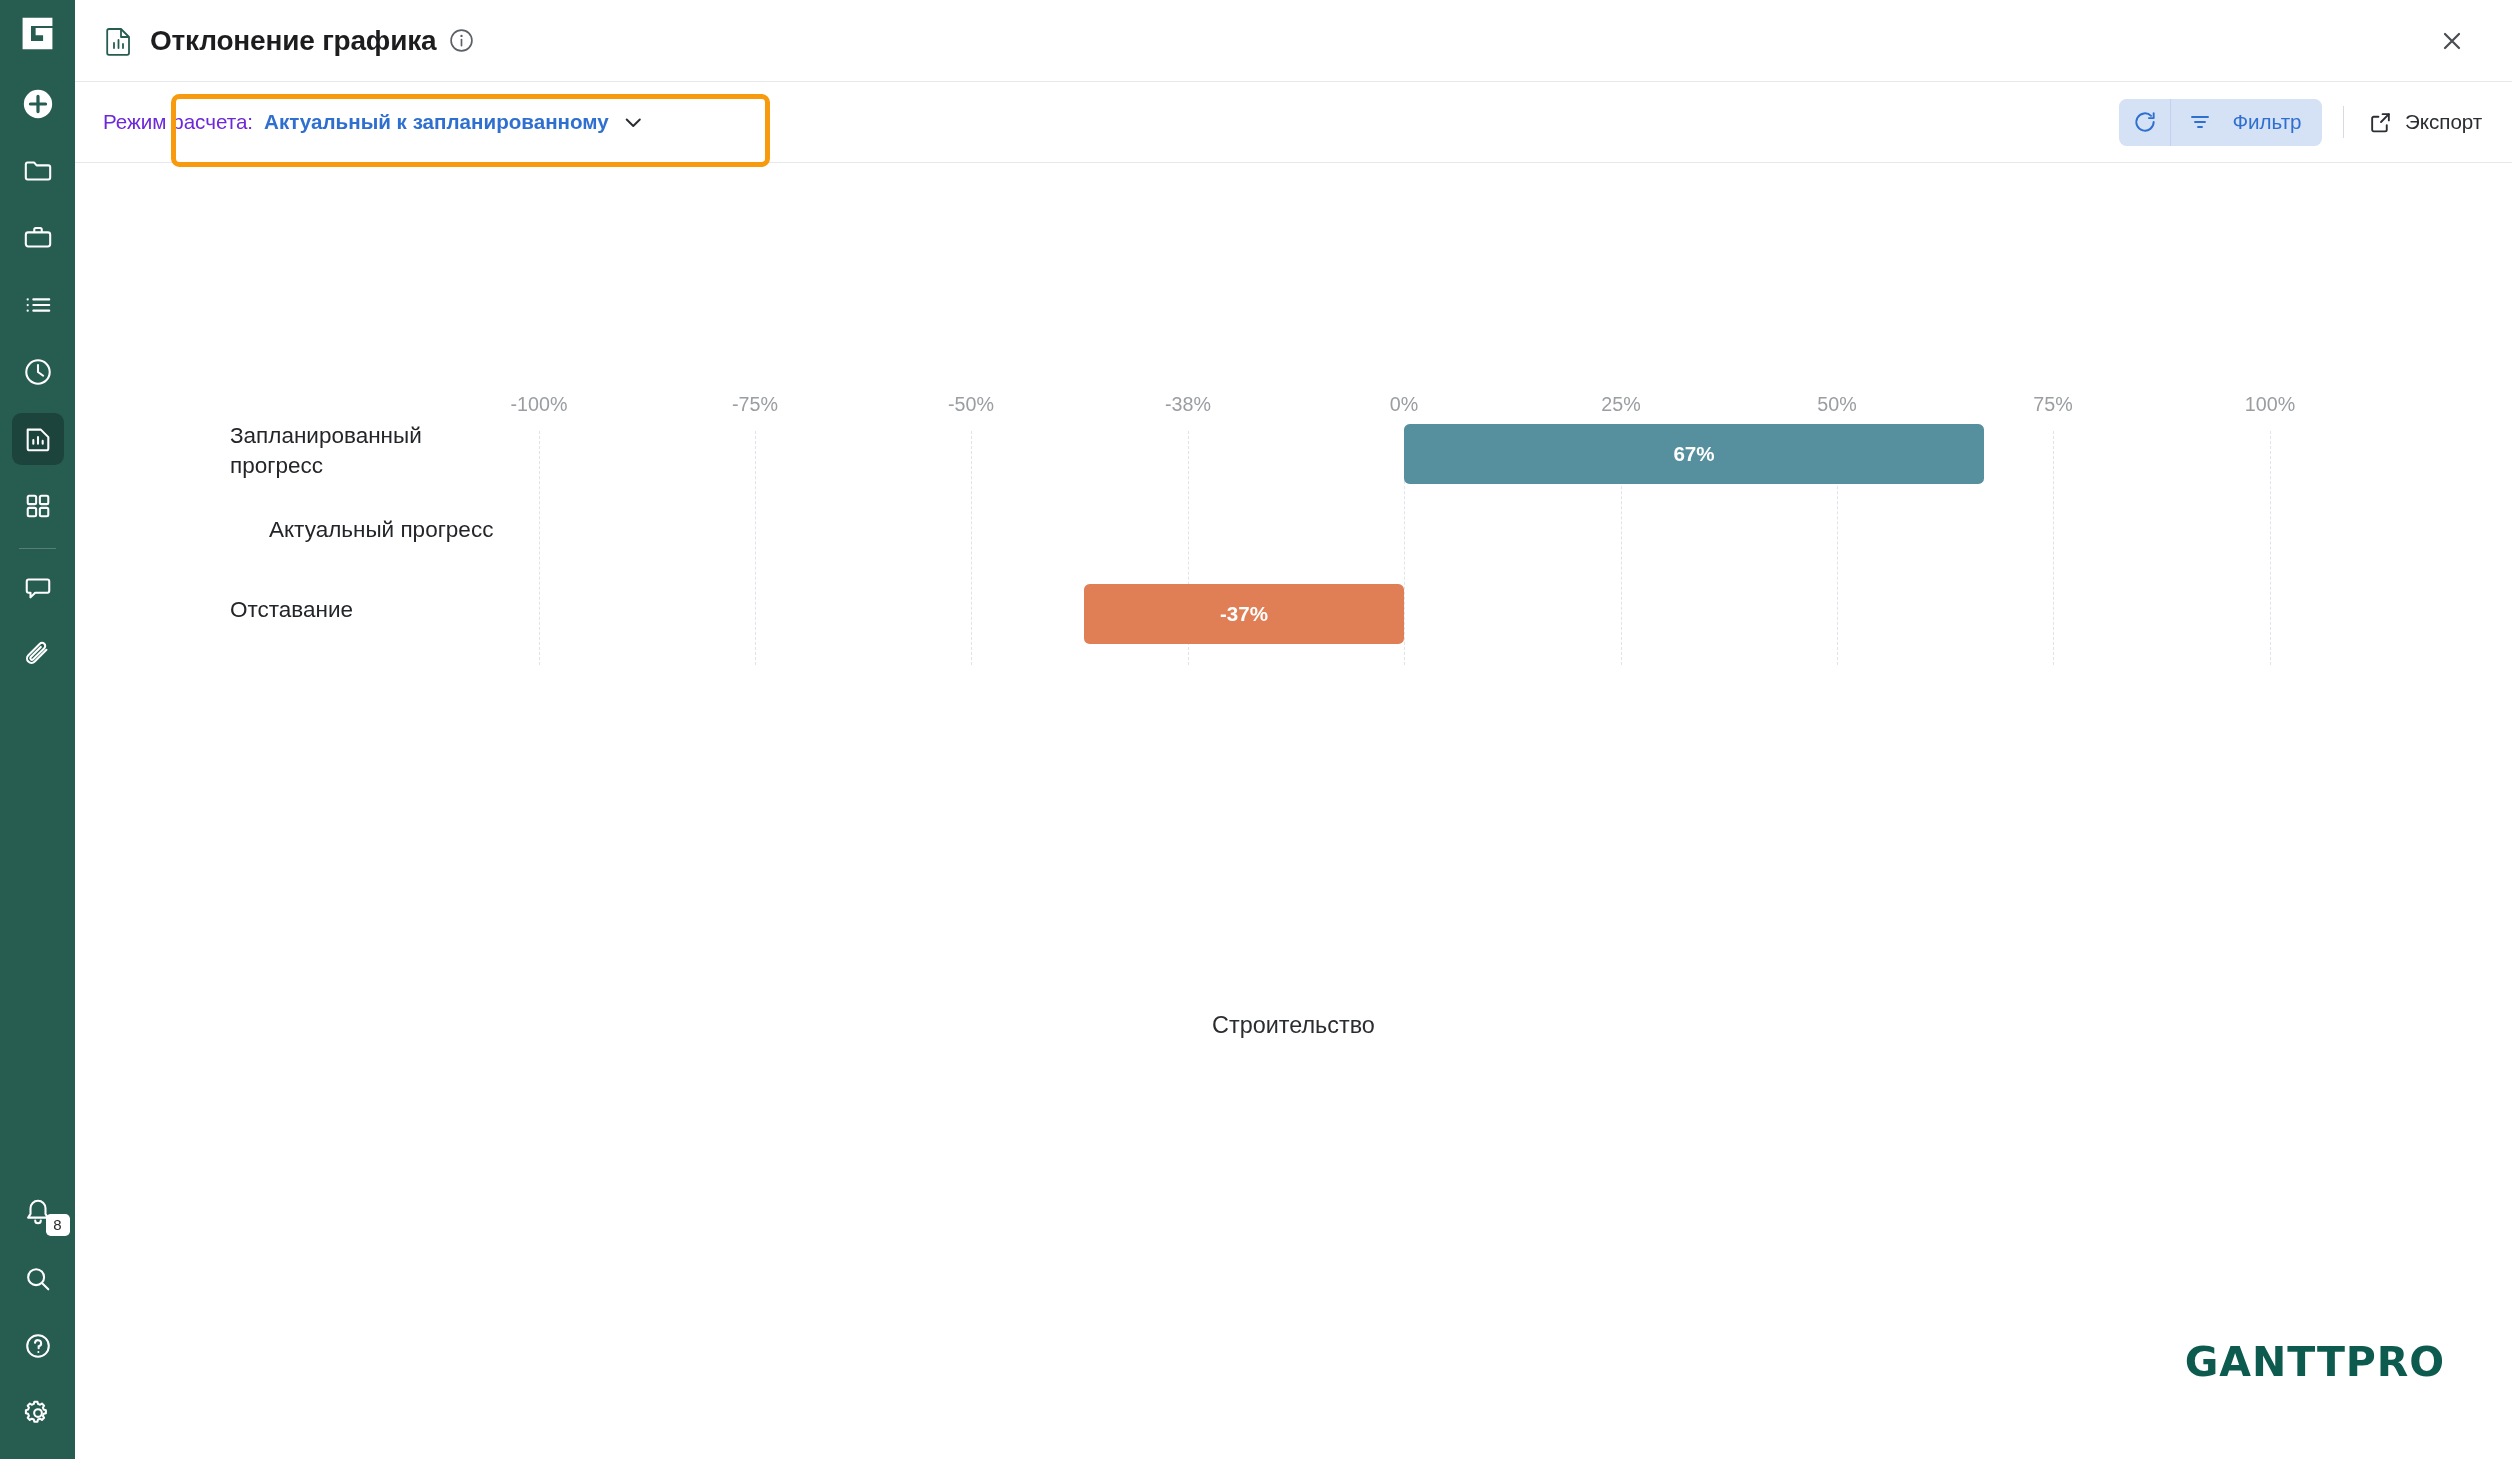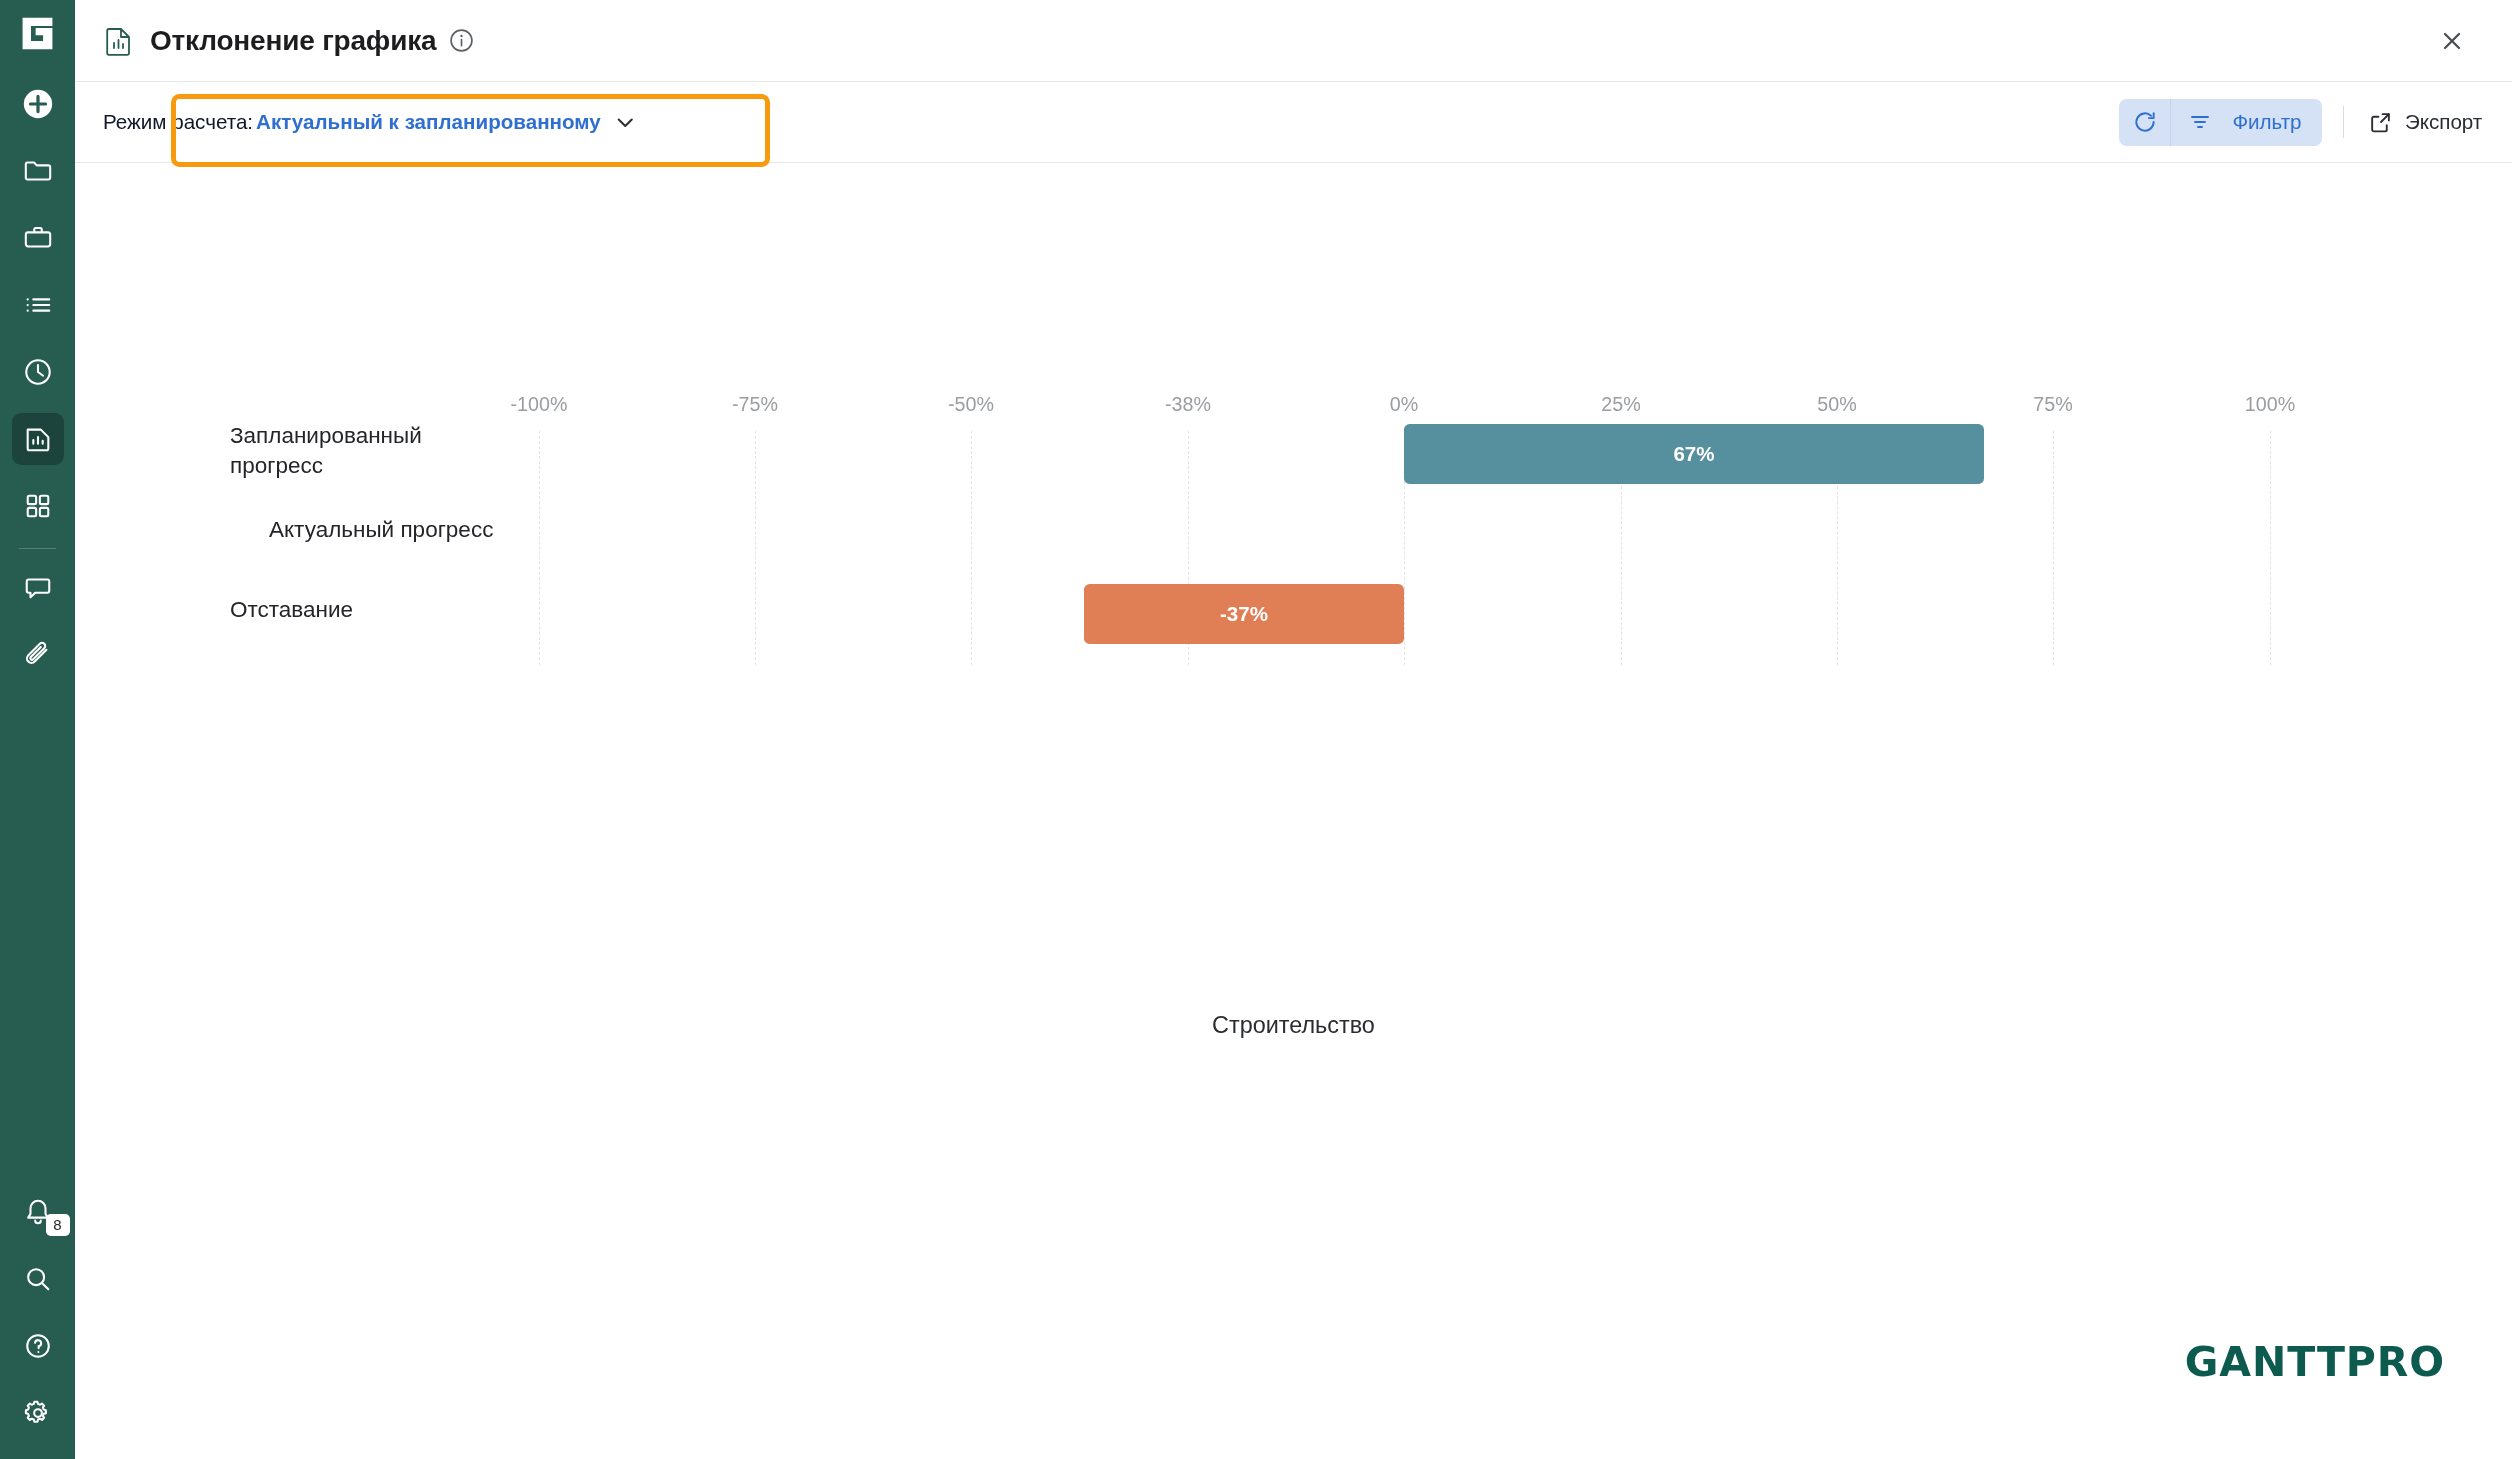--- a/index.html
+++ b/index.html
@@ -76,21 +76,21 @@
     padding: 0 26px 0 28px;
     border-bottom: 0.9px solid #e6e8ea;
     background: #fff;
     position: relative;
   }
   .calc-mode {
     display: flex; align-items: center;
     font-size: 20.6px;
     white-space: nowrap;
   }
-  .calc-label { color: #0f172a; margin-right: 3px; }
+  .calc-label { color: #6d28d9; margin-right: 11px; }
   .calc-value { color: #2f6fd0; font-weight: bold; }
   .calc-caret { margin-left: 13px; display: flex; align-items: center; }
 
   .highlight-box {
     position: absolute;
     left: 96px; top: 94px;
     width: 599px; height: 73px;
     border: 5.6px solid #f79a0e;
     border-radius: 8.4px;
     pointer-events: none;

